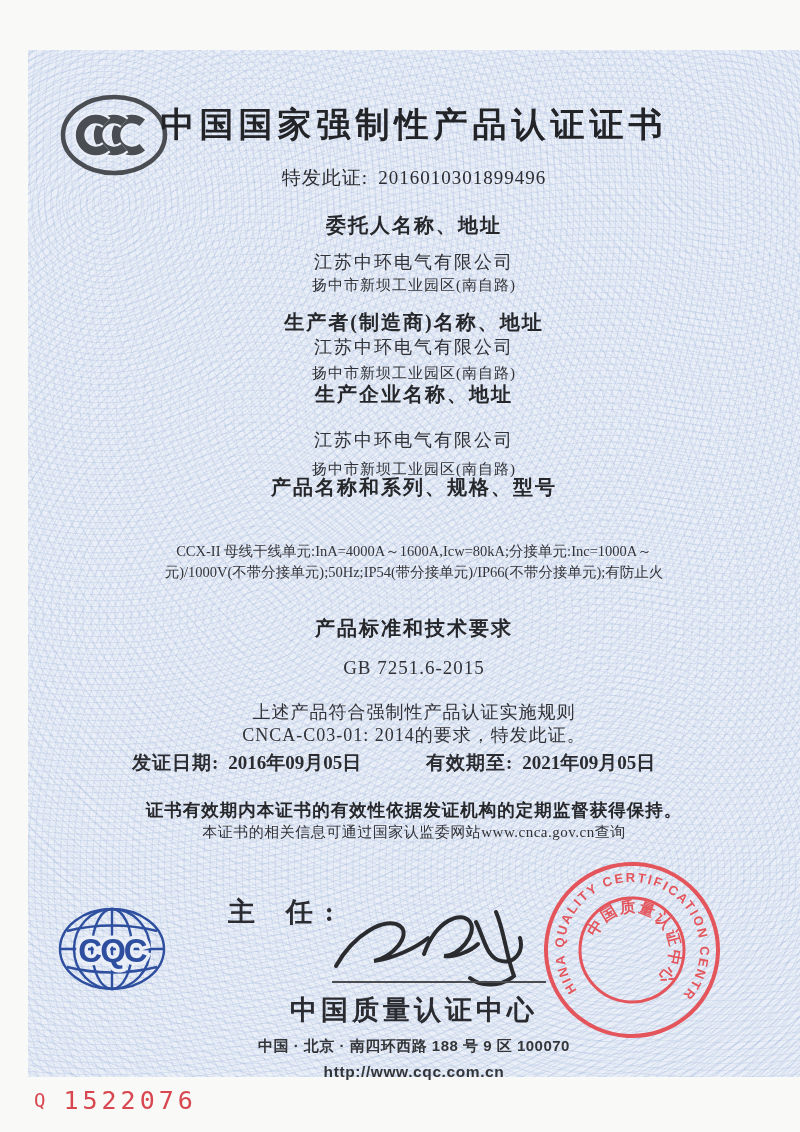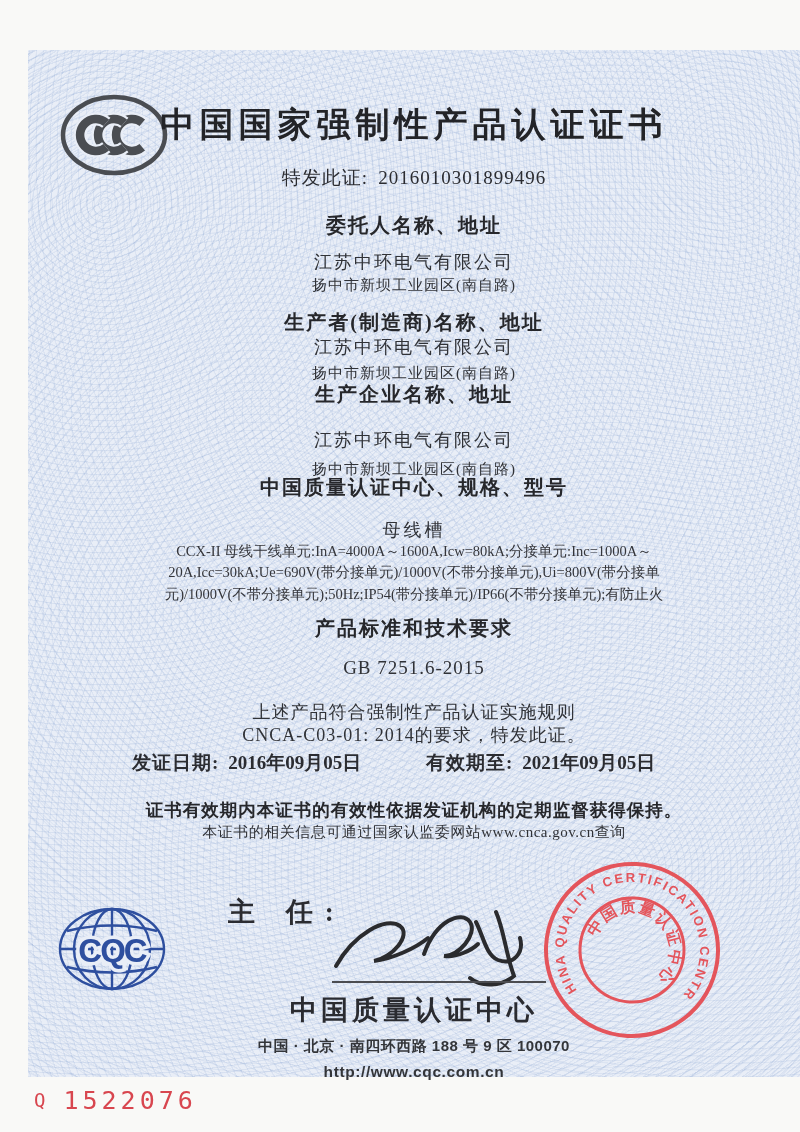--- a/index.html
+++ b/index.html
@@ -82,25 +82,23 @@
   <div class="line addr" style="top:235px">扬中市新坝工业园区(南自路)</div>
 
   <div class="line h" style="top:272px">生产者(制造商)名称、地址</div>
   <div class="line company" style="top:297px">江苏中环电气有限公司</div>
   <div class="line addr" style="top:323px">扬中市新坝工业园区(南自路)</div>
 
   <div class="line h" style="top:344px">生产企业名称、地址</div>
   <div class="line company" style="top:390px">江苏中环电气有限公司</div>
   <div class="line addr" style="top:419px">扬中市新坝工业园区(南自路)</div>
 
-  <div class="line h" style="top:437px">中国质量认证中心、规格、型号</div>
-  <div class="line pname" style="top:480px">母线槽</div>
+  <div class="line h" style="top:437px">产品名称和系列、规格、型号</div>
   <div class="specs">
     <div>CCX-II 母线干线单元:InA=4000A～1600A,Icw=80kA;分接单元:Inc=1000A～</div>
-    <div>20A,Icc=30kA;Ue=690V(带分接单元)/1000V(不带分接单元),Ui=800V(带分接单</div>
     <div>元)/1000V(不带分接单元);50Hz;IP54(带分接单元)/IP66(不带分接单元);有防止火</div>
   </div>
 
   <div class="line h" style="top:578px">产品标准和技术要求</div>
   <div class="line gb" style="top:618px">GB 7251.6-2015</div>
 
   <div class="line stm" style="top:662px">上述产品符合强制性产品认证实施规则</div>
   <div class="line stm" style="top:685px">CNCA-C03-01: 2014的要求，特发此证。</div>
 
   <div class="date-a">

